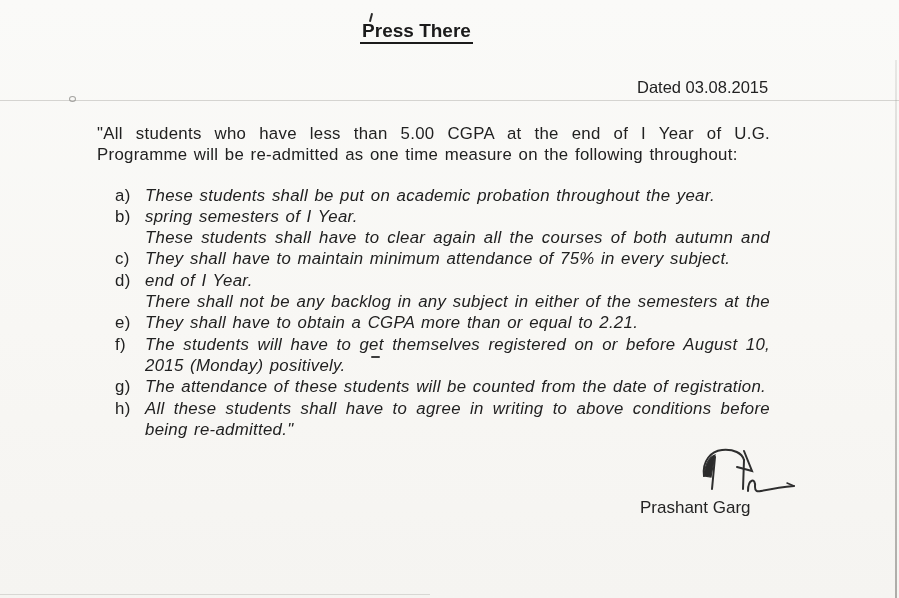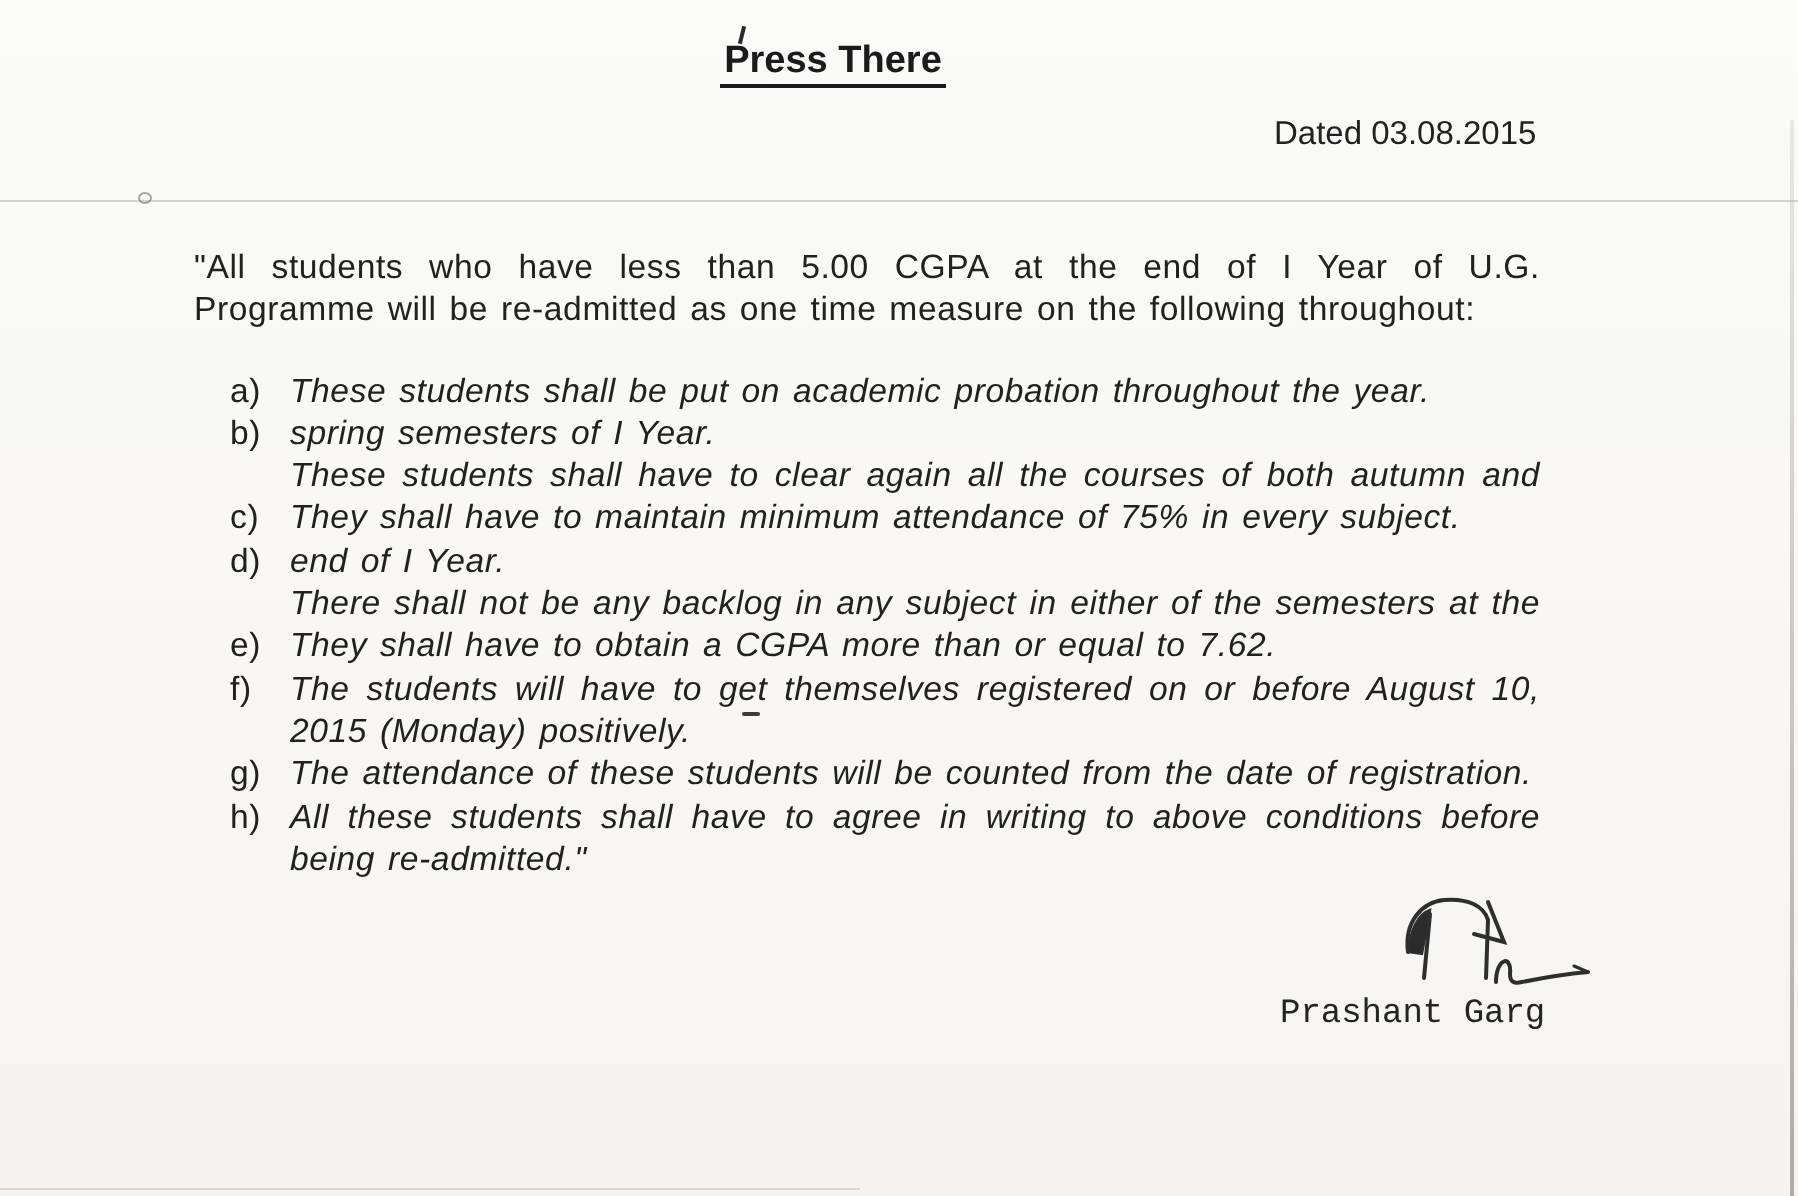--- a/index.html
+++ b/index.html
@@ -14,42 +14,42 @@
   }
   
   .title-wrap{
     position:absolute;top:20px;left:0;width:899px;text-align:center;
     transform:translateX(-33px);
     font-size:19px;font-weight:bold;color:#1b1b1b;
   }
   .title-wrap .u{border-bottom:2px solid #1b1b1b;padding:0 2px 1px 2px;}
   
   .date{
-    position:absolute;top:58px;left:637px;font-size:16.5px;color:#222;
+    position:absolute;top:78px;left:637px;font-size:16.5px;color:#222;
   }
   
   .bodyblock{
     position:absolute;left:97px;top:123px;width:673px;
     font-size:16.8px;line-height:21.3px;
     letter-spacing:0.3px;word-spacing:1.5px;color:#212121;
   }
   .line{white-space:nowrap;}
   .line.stretch{white-space:normal;text-align:justify;text-align-last:justify;}
   .cond-list{margin-top:19px;}
   .cond-row{display:flex;}
   .cond-label{flex:none;width:48px;padding-left:18px;box-sizing:border-box;}
   .cond-body{flex:1;min-width:0;font-style:italic;}
   
   .sig-svg{position:absolute;left:695px;top:445px;}
   .sigblock{
     position:absolute;left:640px;top:496px;width:128px;
     font-size:17px;line-height:23px;color:#242424;
   }
   .sig-line{white-space:nowrap;}
-  .sig-line.right{text-align:center;font-family:Liberation Mono, monospace;}
+  .sig-line.right{text-align:left;}
   .sig-line.bold{font-weight:bold;}
   
   .artifact-hline{position:absolute;left:0;top:100px;width:899px;height:1px;background:rgba(168,166,162,0.45);}
   .artifact-speck{position:absolute;left:69px;top:96px;width:5px;height:4px;border:1px solid rgba(120,118,115,0.65);border-radius:50%;}
   .artifact-dash{position:absolute;left:371px;top:356px;width:9px;height:2px;background:#3c3c3c;border-radius:1px;}
   .artifact-tick{position:absolute;left:370px;top:13px;width:2px;height:9px;background:#2a2a2a;transform:rotate(14deg);}
   .artifact-redge{position:absolute;right:2px;top:60px;bottom:0;width:2px;
     background:linear-gradient(180deg,rgba(160,158,154,0.2),rgba(125,123,119,0.6));}
   .artifact-bline{position:absolute;left:0;top:594px;width:430px;height:1px;background:rgba(150,148,144,0.3);}
 </style>
@@ -92,21 +92,21 @@
         <div class="cond-row">
           <div class="cond-label">d)</div>
           <div class="cond-body">
             <div class="line">end of I Year.</div>
             <div class="line stretch">There shall not be any backlog in any subject in either of the semesters at the</div>
           </div>
         </div>
         <div class="cond-row">
           <div class="cond-label">e)</div>
           <div class="cond-body">
-            <div class="line">They shall have to obtain a CGPA more than or equal to 7.62.</div>
+            <div class="line">They shall have to obtain a CGPA more than or equal to 2.21.</div>
           </div>
         </div>
         <div class="cond-row">
           <div class="cond-label">f)</div>
           <div class="cond-body">
             <div class="line stretch">The students will have to get themselves registered on or before August 10,</div>
             <div class="line">2015 (Monday) positively.</div>
           </div>
         </div>
         <div class="cond-row">

